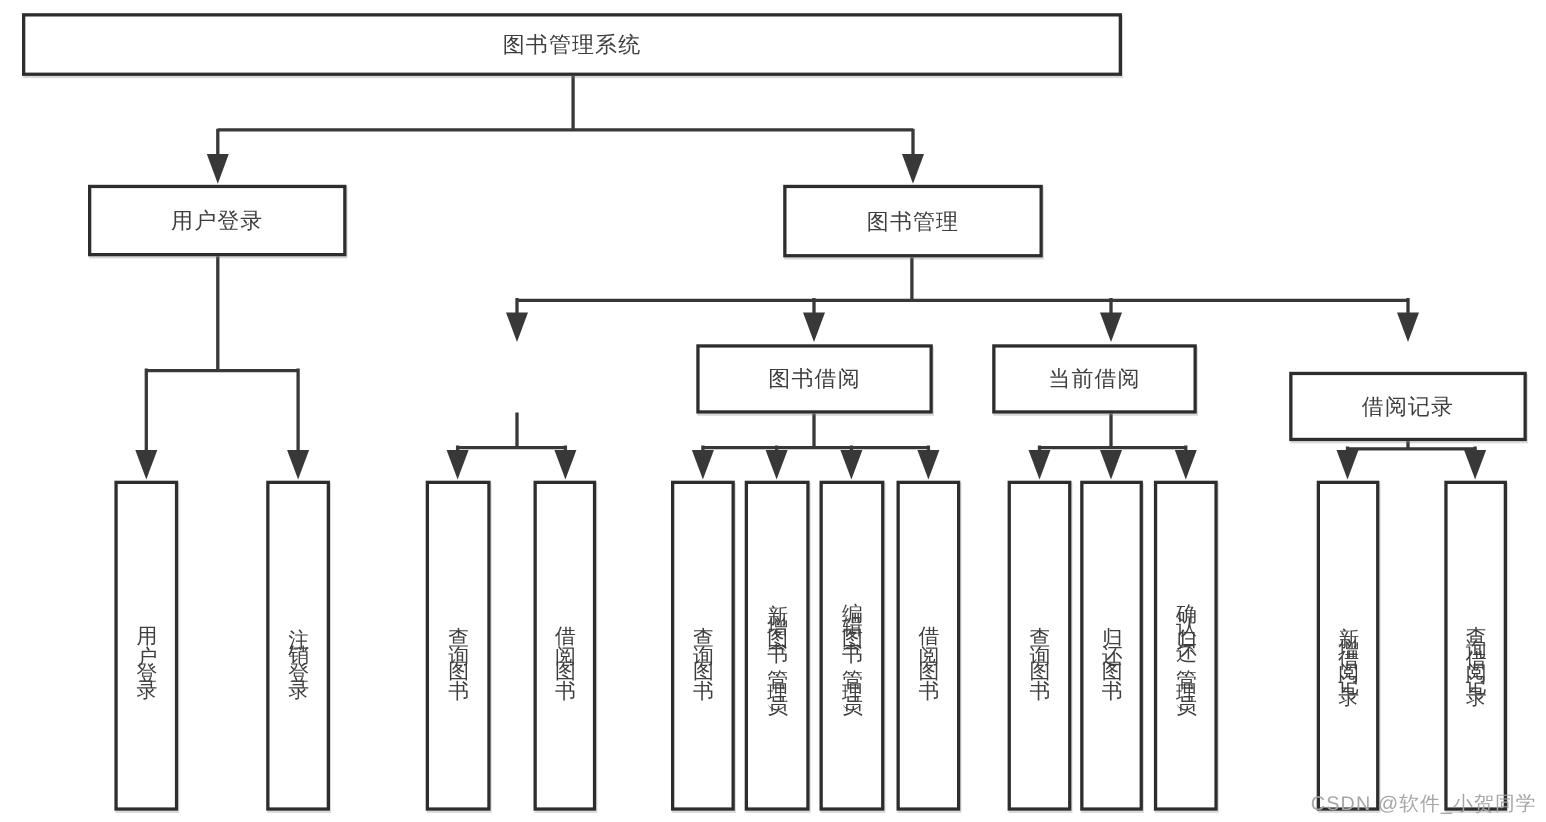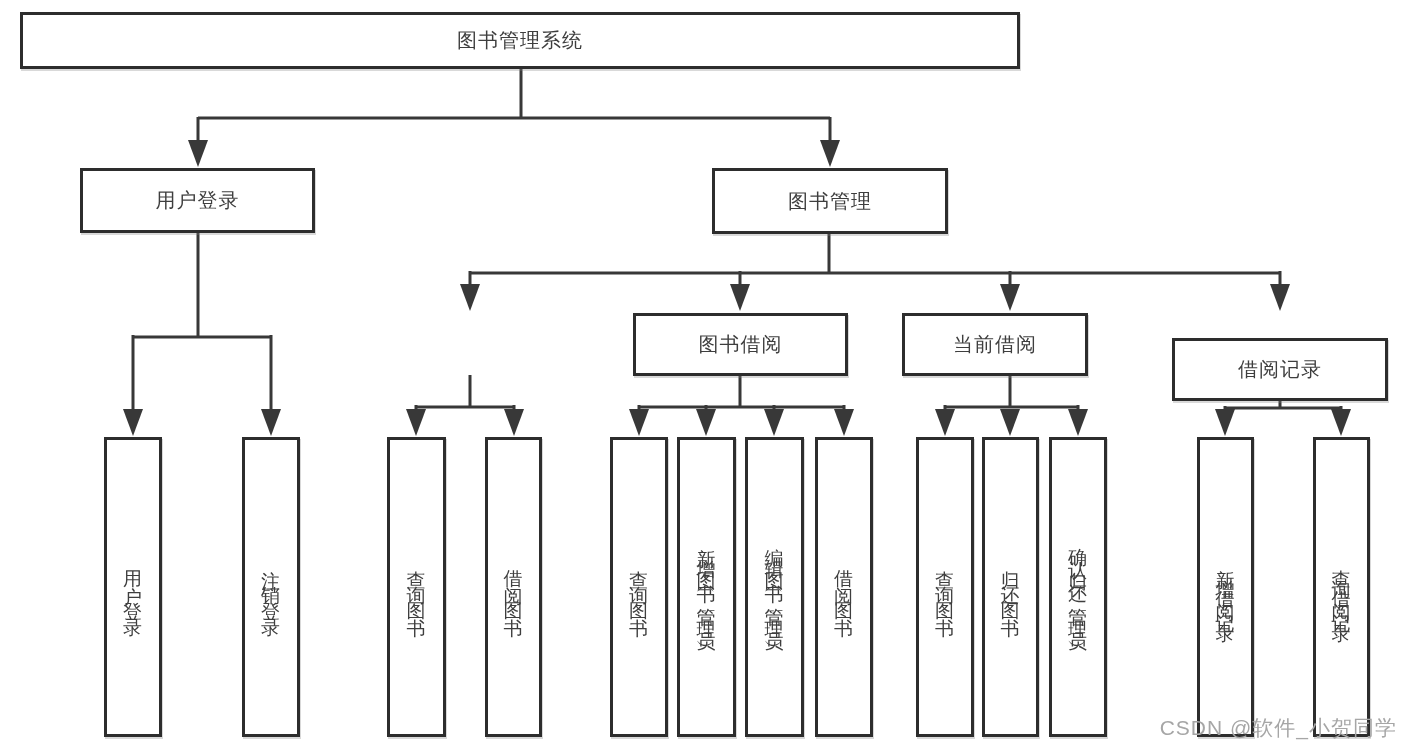--- a/index.html
+++ b/index.html
@@ -34,21 +34,21 @@
     text-orientation: mixed;
     line-height: 1;
   }
   .v-short .vtxt { letter-spacing: 16px; }
   .v-mid   .vtxt { letter-spacing: 11px; }
   .v-long  .vtxt { letter-spacing: 12px; }
   .watermark {
     position: absolute;
     right: 8px;
     bottom: 5px;
-    font-size: 21px;
+    font-size: 18px;
     color: #a6a6a6;
     letter-spacing: 1px;
     white-space: nowrap;
     margin-left: 48px;
   }
 </style>
 </head>
 <body>
 
 <div class="stage">

